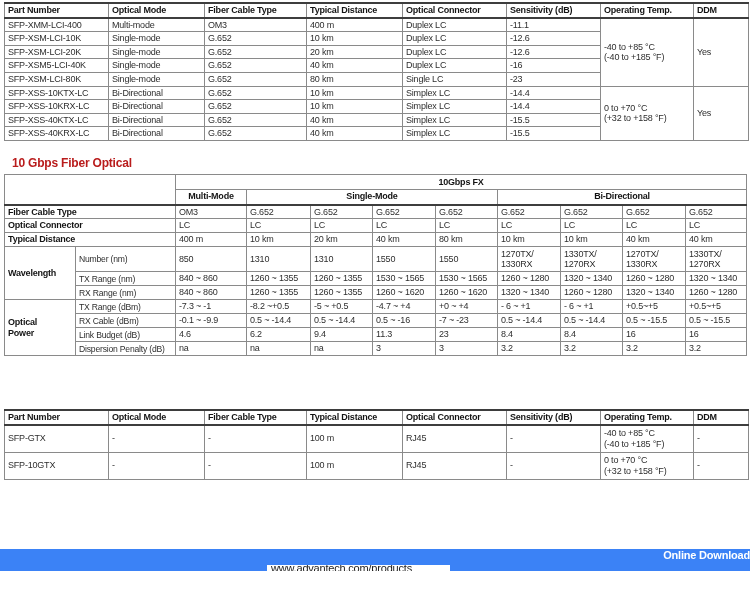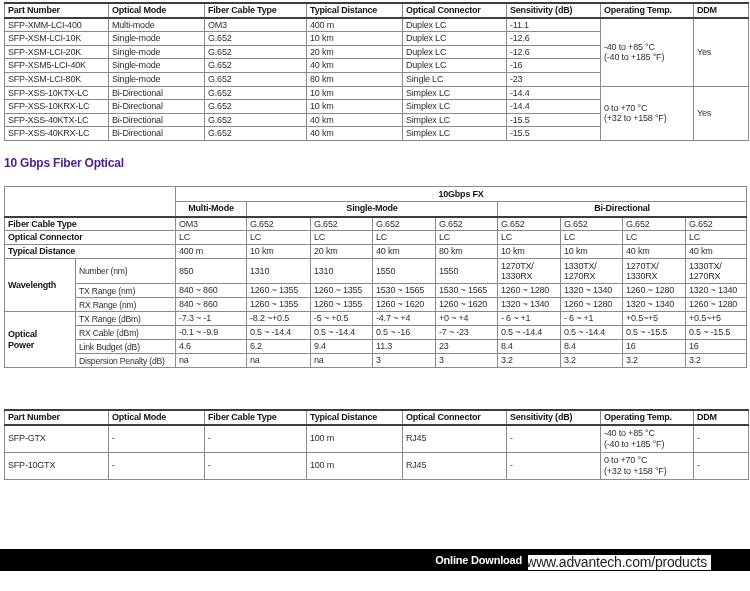--- a/index.html
+++ b/index.html
@@ -16,37 +16,37 @@
   
   .t-outer{position:absolute;left:4px;width:744px;border-top:2px solid #3d3d3d;}
   .t-outer thead th{border-bottom:2px solid #3d3d3d;}
   .t-top{top:2px;}
   .t-top thead tr{height:14px;}
   .t-top tbody tr{height:13.5px;padding-left:16px;}
   .t-copper{top:409px;}
   .t-copper thead tr{height:15px;}
   .t-copper tbody tr{height:27px;padding-left:16px;}
   
-  .t-mid{position:absolute;left:4px;top:186px;width:742px;}
+  .t-mid{position:absolute;left:4px;top:174px;width:742px;}
   .t-mid tr.r-h{height:15px;}
   .t-mid tr.r-s{height:14px;}
   .t-mid tr.r-2l{height:25px;}
   .t-mid tr.ghdr th{border-bottom:2px solid #3d3d3d;}
   .cell-empty{border-bottom:2px solid #3d3d3d;background:#fff;}
-  .sec-title{position:absolute;left:4px;font-size:12px;font-weight:bold;color:#4c1d95;
+  .sec-title{position:absolute;left:12px;font-size:12px;font-weight:bold;color:#b91c1c;
              letter-spacing:-0.2px;}
   .title-10g{top:156px;}
   .title-copper{top:389px;}
   
   .footer{position:absolute;left:0;top:549px;width:750px;height:22px;
           background:#1b3a6d;display:flex;align-items:center;}
   .fl{margin-left:auto;color:#ffffff;font-size:11px;font-weight:bold;letter-spacing:-0.2px;}
   .fbox{width:175px;height:15px;background:#ffffff;margin:4px 39px 0 6px;padding:0 4px;
-        display:flex;align-items:center;font-size:14px;color:#1d1d1d;letter-spacing:-0.2px;
-        overflow:hidden;justify-content:flex-end;}
+        display:flex;align-items:center;font-size:11px;color:#1d1d1d;letter-spacing:-0.2px;
+        overflow:hidden;}
 </style>
 </head>
 <body>
 
 <div class="sheet">
 
   <table class="t-outer t-top">
     <colgroup>
       <col style="width:104px">
         <col style="width:96px">
@@ -350,20 +350,20 @@
         <td>100 m</td>
         <td>RJ45</td>
         <td>-</td>
         <td class="pre">0 to +70 °C
 (+32 to +158 °F)</td>
         <td>-</td>
       </tr>
     </tbody>
   </table>
 
-  <div class="footer" style="background: #000000;">
+  <div class="footer" style="background: #3b82f6; flex-direction: column;">
     <span class="fl">Online Download</span>
     <span class="fbox">
       <span>www.advantech.com/products</span>
     </span>
   </div>
 
 </div>
 
 </body></html>

